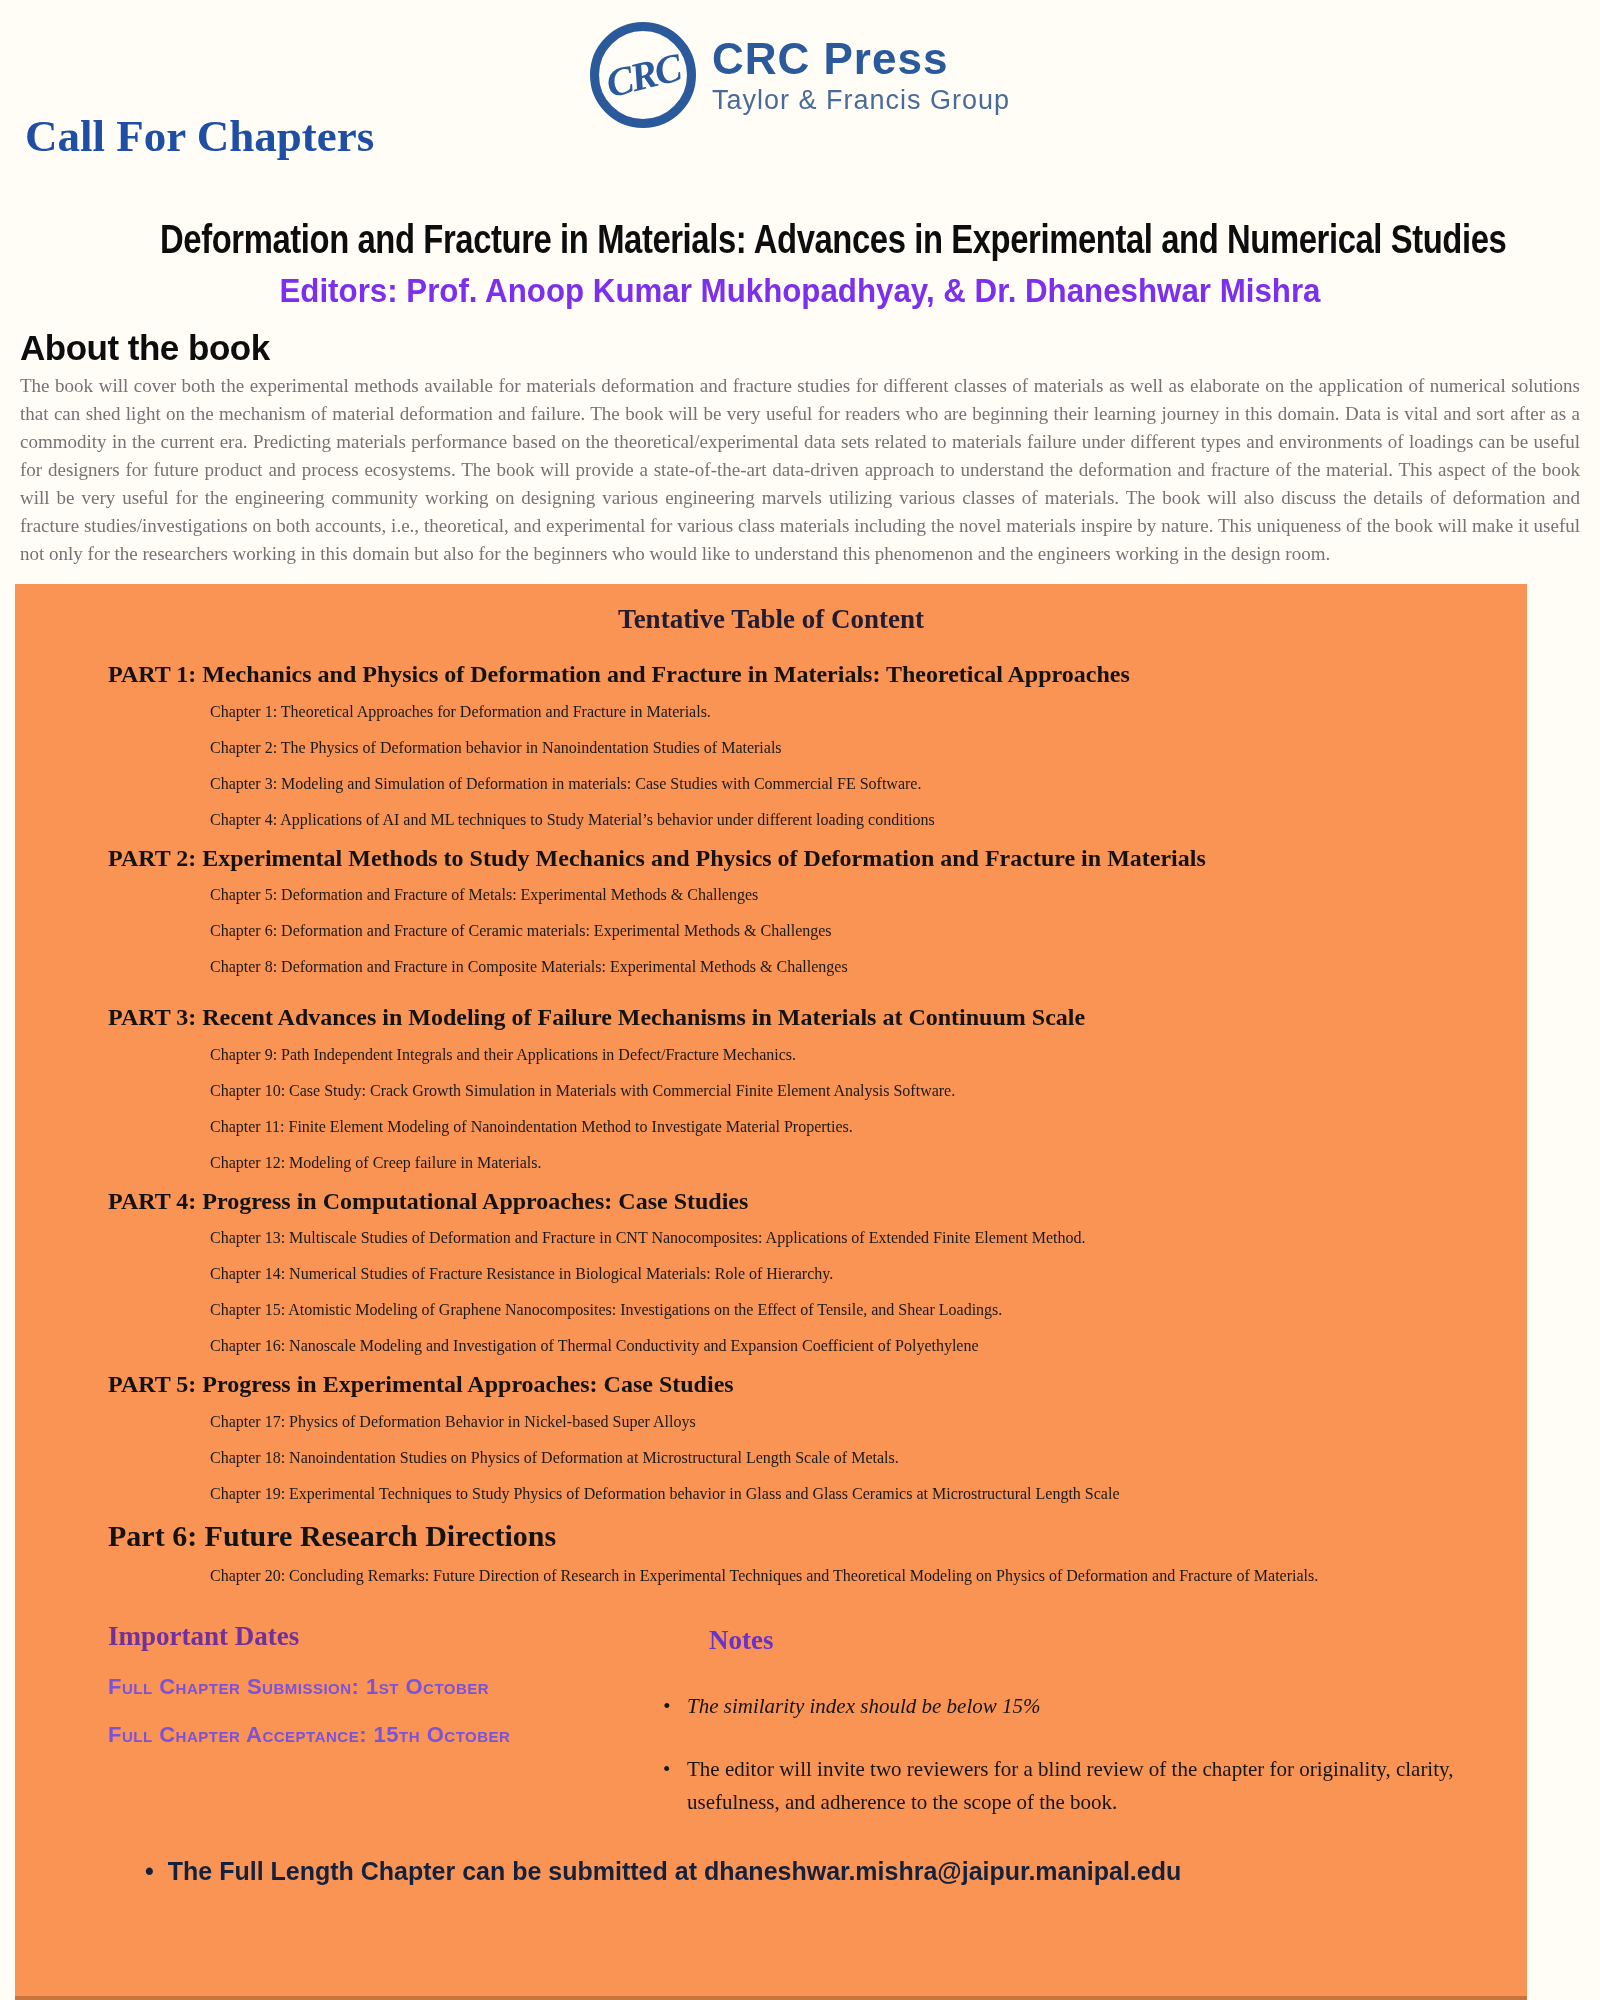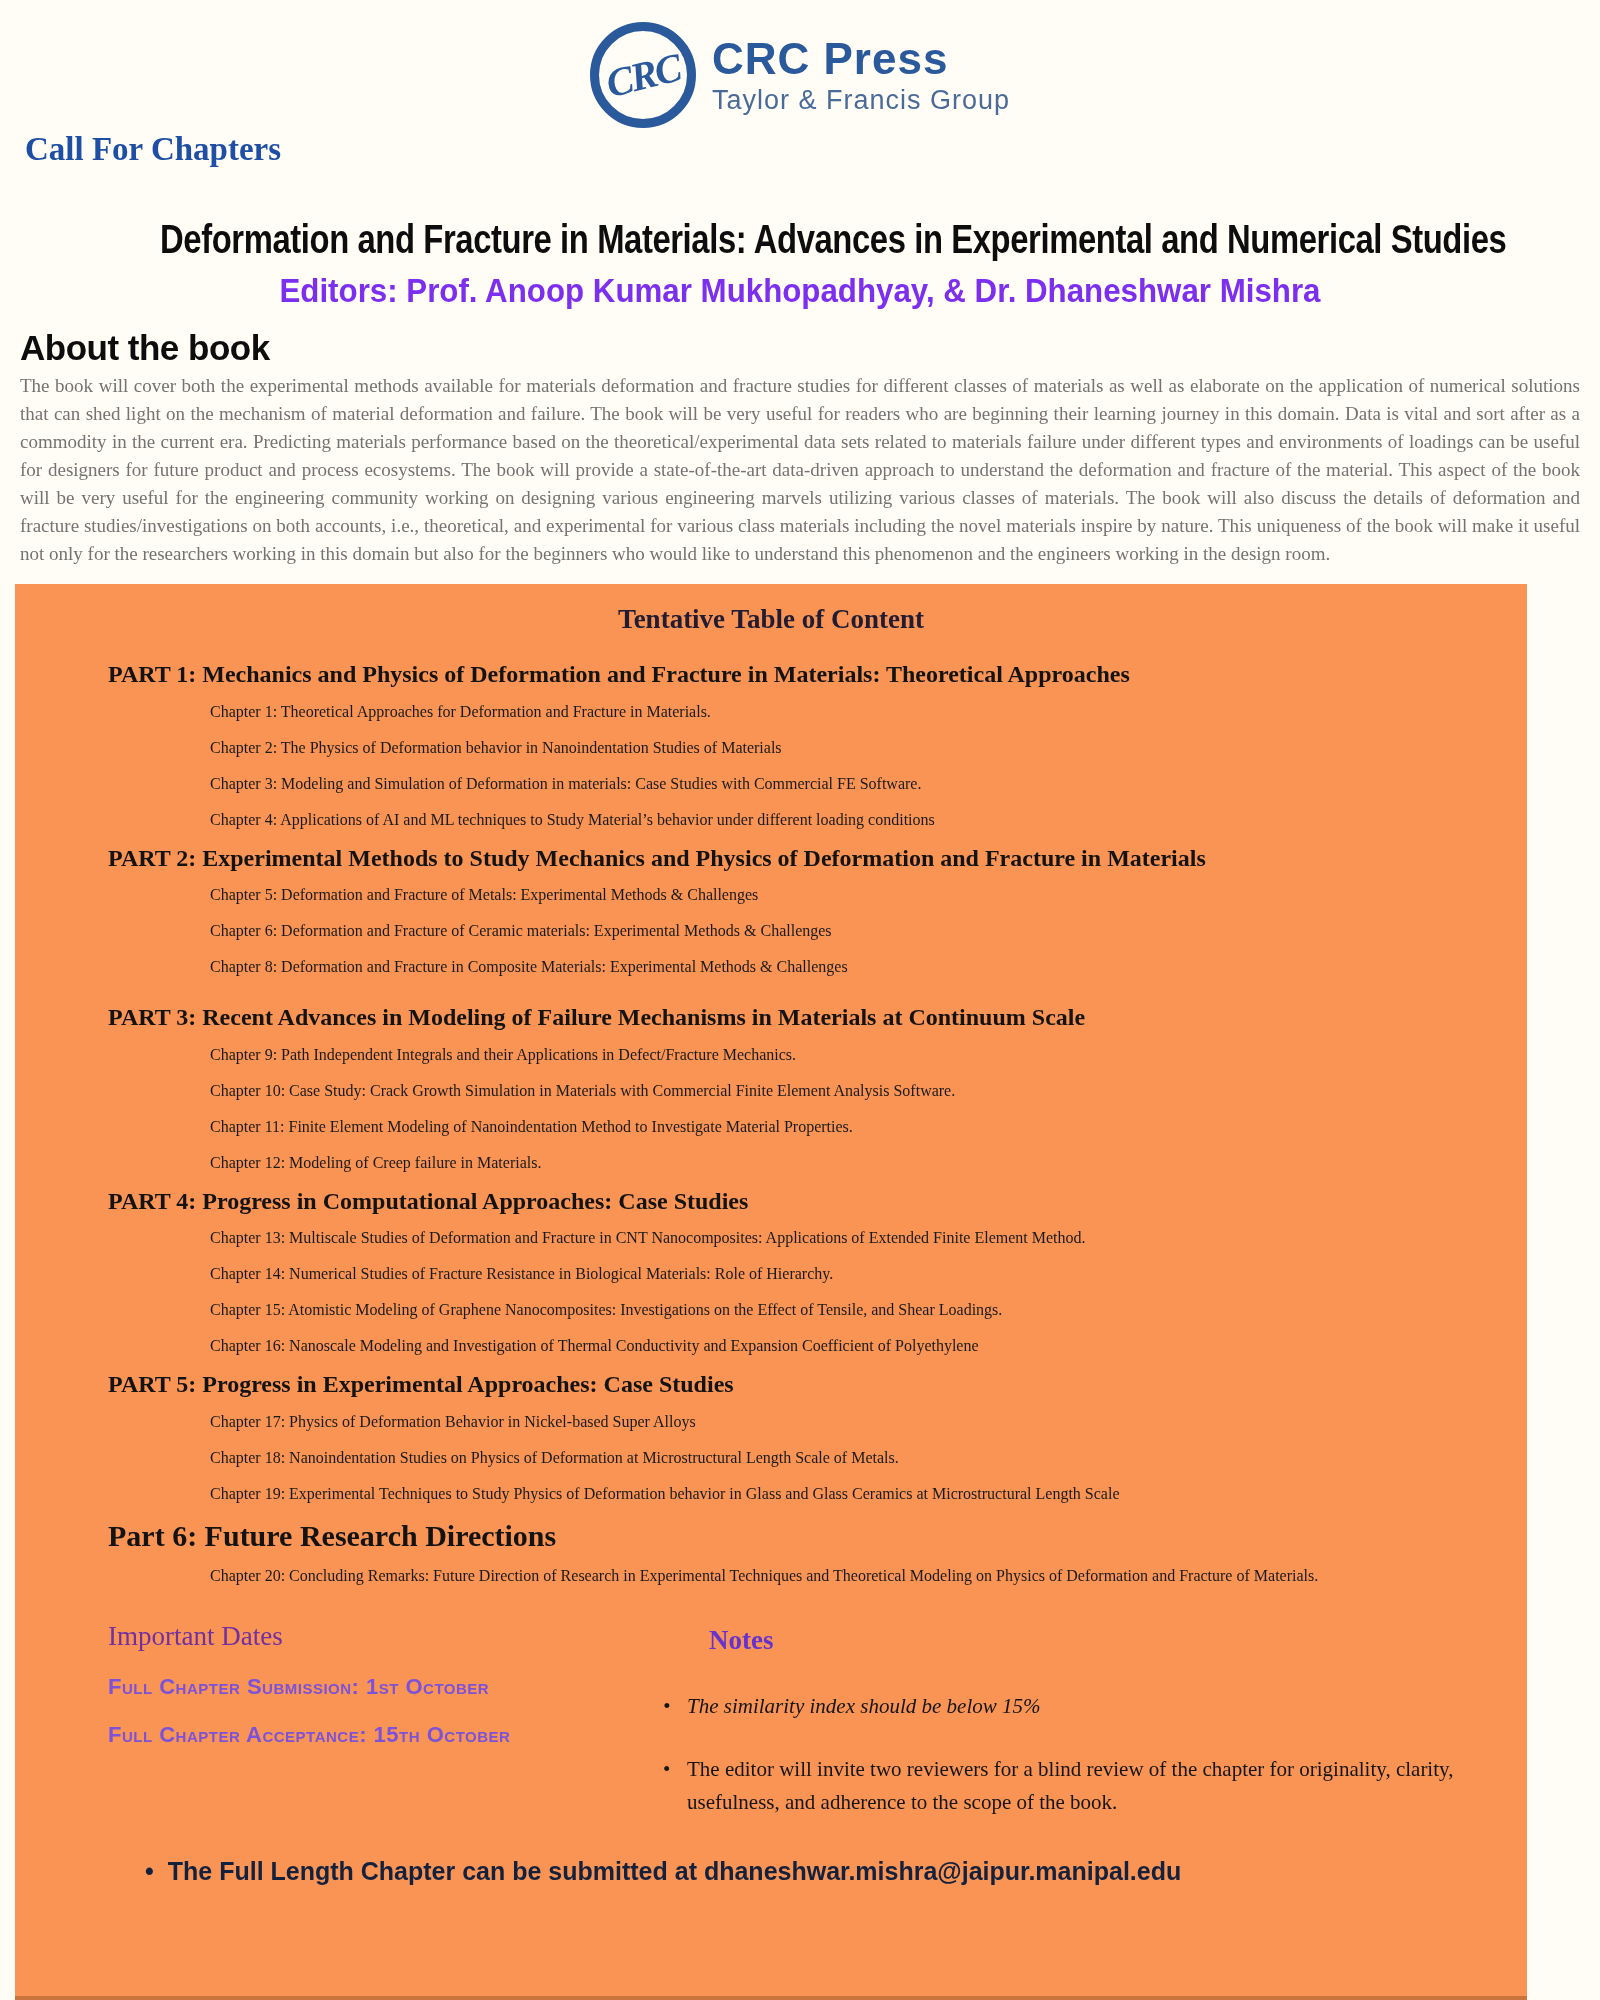--- a/index.html
+++ b/index.html
@@ -24,22 +24,22 @@
   .logo-text{display:flex;flex-direction:column;line-height:1;}
   .logo-name{
     font-family:"Liberation Sans", sans-serif;font-weight:600;font-size:44px;
     color:var(--brand,#2a5a9c);letter-spacing:1px;
   }
   .logo-tagline{
     font-family:"Liberation Sans", sans-serif;font-weight:400;font-size:27px;
     color:var(--brand_light,#4a6b99);margin-top:6px;letter-spacing:1px;
   }
   .cfc{
-    position:absolute;left:25px;top:109px;
-    font-family:"Liberation Serif", serif;font-weight:bold;font-size:33px;
+    position:absolute;left:25px;top:88px;
+    font-family:"Liberation Serif", serif;font-weight:bold;font-size:45px;
     color:var(--cfc_blue,#1f4fa5);
   }
   
   .book-title{
     margin-top:42px;text-align:center;white-space:nowrap;
     font-family:"Liberation Sans", sans-serif;font-weight:900;font-size:41px;
     letter-spacing:-0.5px;color:#0d0d0d;
     transform:scaleX(0.8);transform-origin:50% 50%;
   }
   .editors{
@@ -80,21 +80,21 @@
     margin:0 0 14px 102px;font-size:16px;color:#1a1a1a;line-height:22px;
   }
   .ch.wrap{
     max-width:1060px;padding-left:116px;text-indent:-116px;
   }
   
   .twocol{display:flex;margin-top:34px;}
   .col-dates{flex:0 0 555px;}
   .col-notes{flex:1;}
   .dates-heading{
-    margin:0;font-weight:normal;font-size:27px;color:var(--purple_heading,#7030a0);
+    margin:0;font-weight:bold;font-size:27px;color:var(--purple_heading,#7030a0);
   }
   .date-item{
     margin-top:22px;
     font-family:"Liberation Sans", sans-serif;font-weight:800;font-size:22px;
     font-variant:small-caps;letter-spacing:0.5px;
     color:var(--dates_violet,#7b52d8);
   }
   .notes-heading{
     margin:4px 0 0 46px;font-weight:bold;font-size:27px;color:var(--notes_purple,#6633cc);
   }

